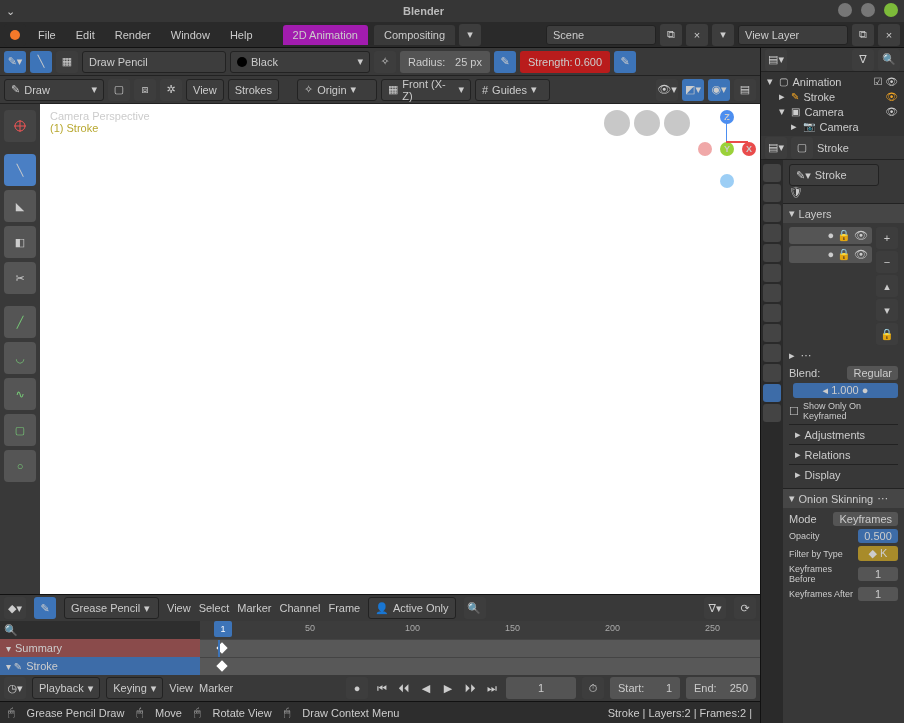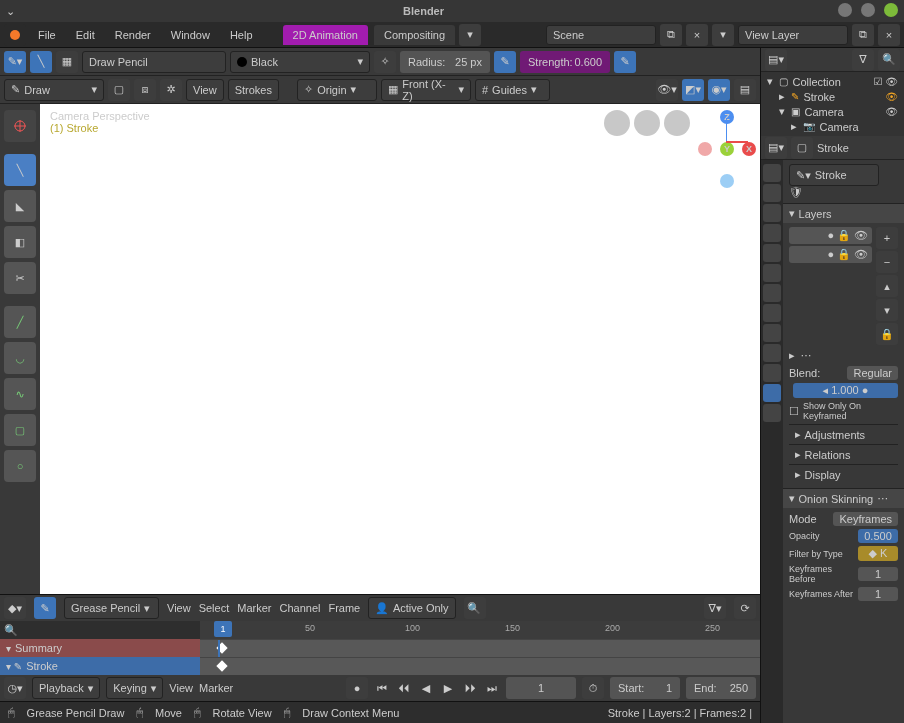--- a/index.html
+++ b/index.html
@@ -127,21 +127,21 @@
       <span class="dropdown" style="width:144px">
           <span>Draw Pencil</span>
         </span>
       <span class="dropdown" style="width:140px"><span style="width:10px;height:10px;background:#000;border-radius:50%"></span><span>Black</span><span class="spacer"></span>▾</span>
       <span class="iconbtn">✧</span>
       <span class="numfield">
           <span>Radius:</span>
           <span>25 px</span>
         </span>
       <span class="iconbtn blue">✎</span>
-      <span class="numfield" style="background:#701a75">
+      <span class="numfield" style="background:#b91c1c">
           <span>Strength:</span>
           <span>0.600</span>
         </span>
       <span class="iconbtn blue">✎</span>
     </div>
 
     <div class="toolhdr">
       <span class="dropdown" style="width:100px">✎ <span>Draw</span><span class="spacer"></span>▾</span>
       <span class="iconbtn">▢</span>
       <span class="iconbtn">⧈</span>
@@ -291,21 +291,21 @@
   </div>
 
   <div class="right-col">
     <div class="toolhdr" style="height:24px">
       <span class="iconbtn">▤▾</span>
       <span class="spacer"></span>
       <span class="iconbtn">∇</span>
       <span class="iconbtn">🔍</span>
     </div>
     <div class="outl">
-      <div class="outl-item"><span class="tri">▾</span>▢ <span>Collection</span><span class="spacer"></span>☑ 👁</div>
+      <div class="outl-item"><span class="tri">▾</span>▢ <span>Animation</span><span class="spacer"></span>☑ 👁</div>
       <div class="outl-item sel" style="padding-left:14px"><span class="tri">▸</span>✎ <span>Stroke</span><span class="spacer"></span>👁</div>
       <div class="outl-item" style="padding-left:14px"><span class="tri">▾</span>▣ <span>Camera</span><span class="spacer"></span>👁</div>
       <div class="outl-item" style="padding-left:26px"><span class="tri">▸</span>📷 <span>Camera</span></div>
     </div>
 
     <div class="toolhdr" style="height:24px">
       <span class="iconbtn">▤▾</span>
       <span class="iconbtn">▢</span>
       <span>Stroke</span>
     </div>

